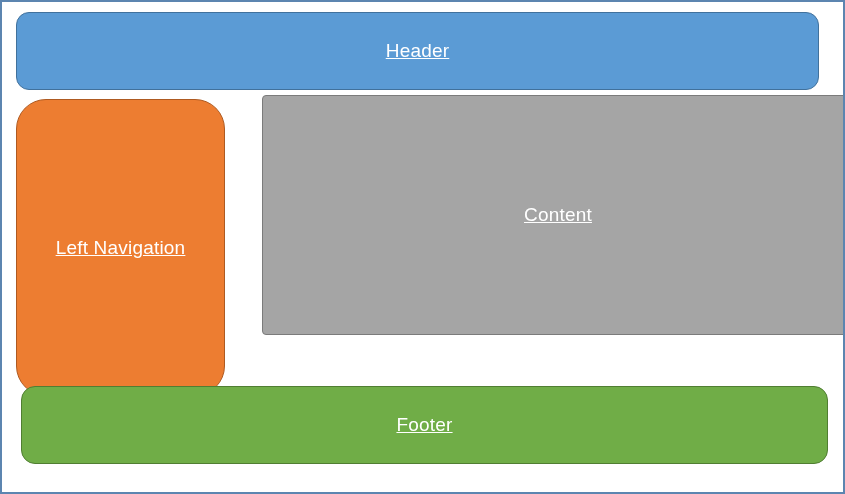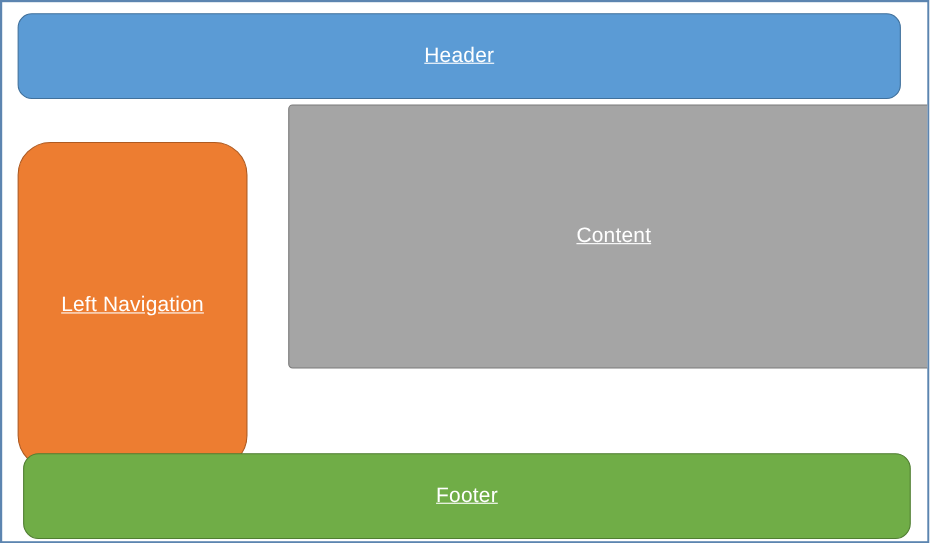--- a/index.html
+++ b/index.html
@@ -50,36 +50,36 @@
   .content-block {
     left: 232px;
     top: 93px;
     width: 592px;
     height: 240px;
     border-radius: 4px;
     margin-left: 28px;
   }
   .footer-block {
     left: 19px;
-    top: 410px;
+    top: 384px;
     width: 807px;
     height: 78px;
     border-radius: 14px;
   }
 </style>
 </head>
 <body>
 
 <div class="canvas" style="border-color: rgb(92, 133, 176); background: rgb(255, 255, 255);">
 
   <div class="block header-block" style="background: rgb(91, 155, 213); border-color: rgb(65, 113, 156); color: rgb(255, 255, 255);">
     <span>Header</span>
   </div>
 
-  <div class="block leftnav-block" style="background: rgb(237, 125, 49); border-color: rgb(174, 90, 33); color: rgb(255, 255, 255); margin-top: 30px;">
+  <div class="block leftnav-block" style="background: rgb(237, 125, 49); border-color: rgb(174, 90, 33); color: rgb(255, 255, 255);">
     <span>Left Navigation</span>
   </div>
 
   <div class="block content-block" style="background: rgb(165, 165, 165); border-color: rgb(123, 123, 123); color: rgb(255, 255, 255);">
     <span>Content</span>
   </div>
 
   <div class="block footer-block" style="background: rgb(112, 173, 71); border-color: rgb(80, 126, 50); color: rgb(255, 255, 255);">
     <span>Footer</span>
   </div>

